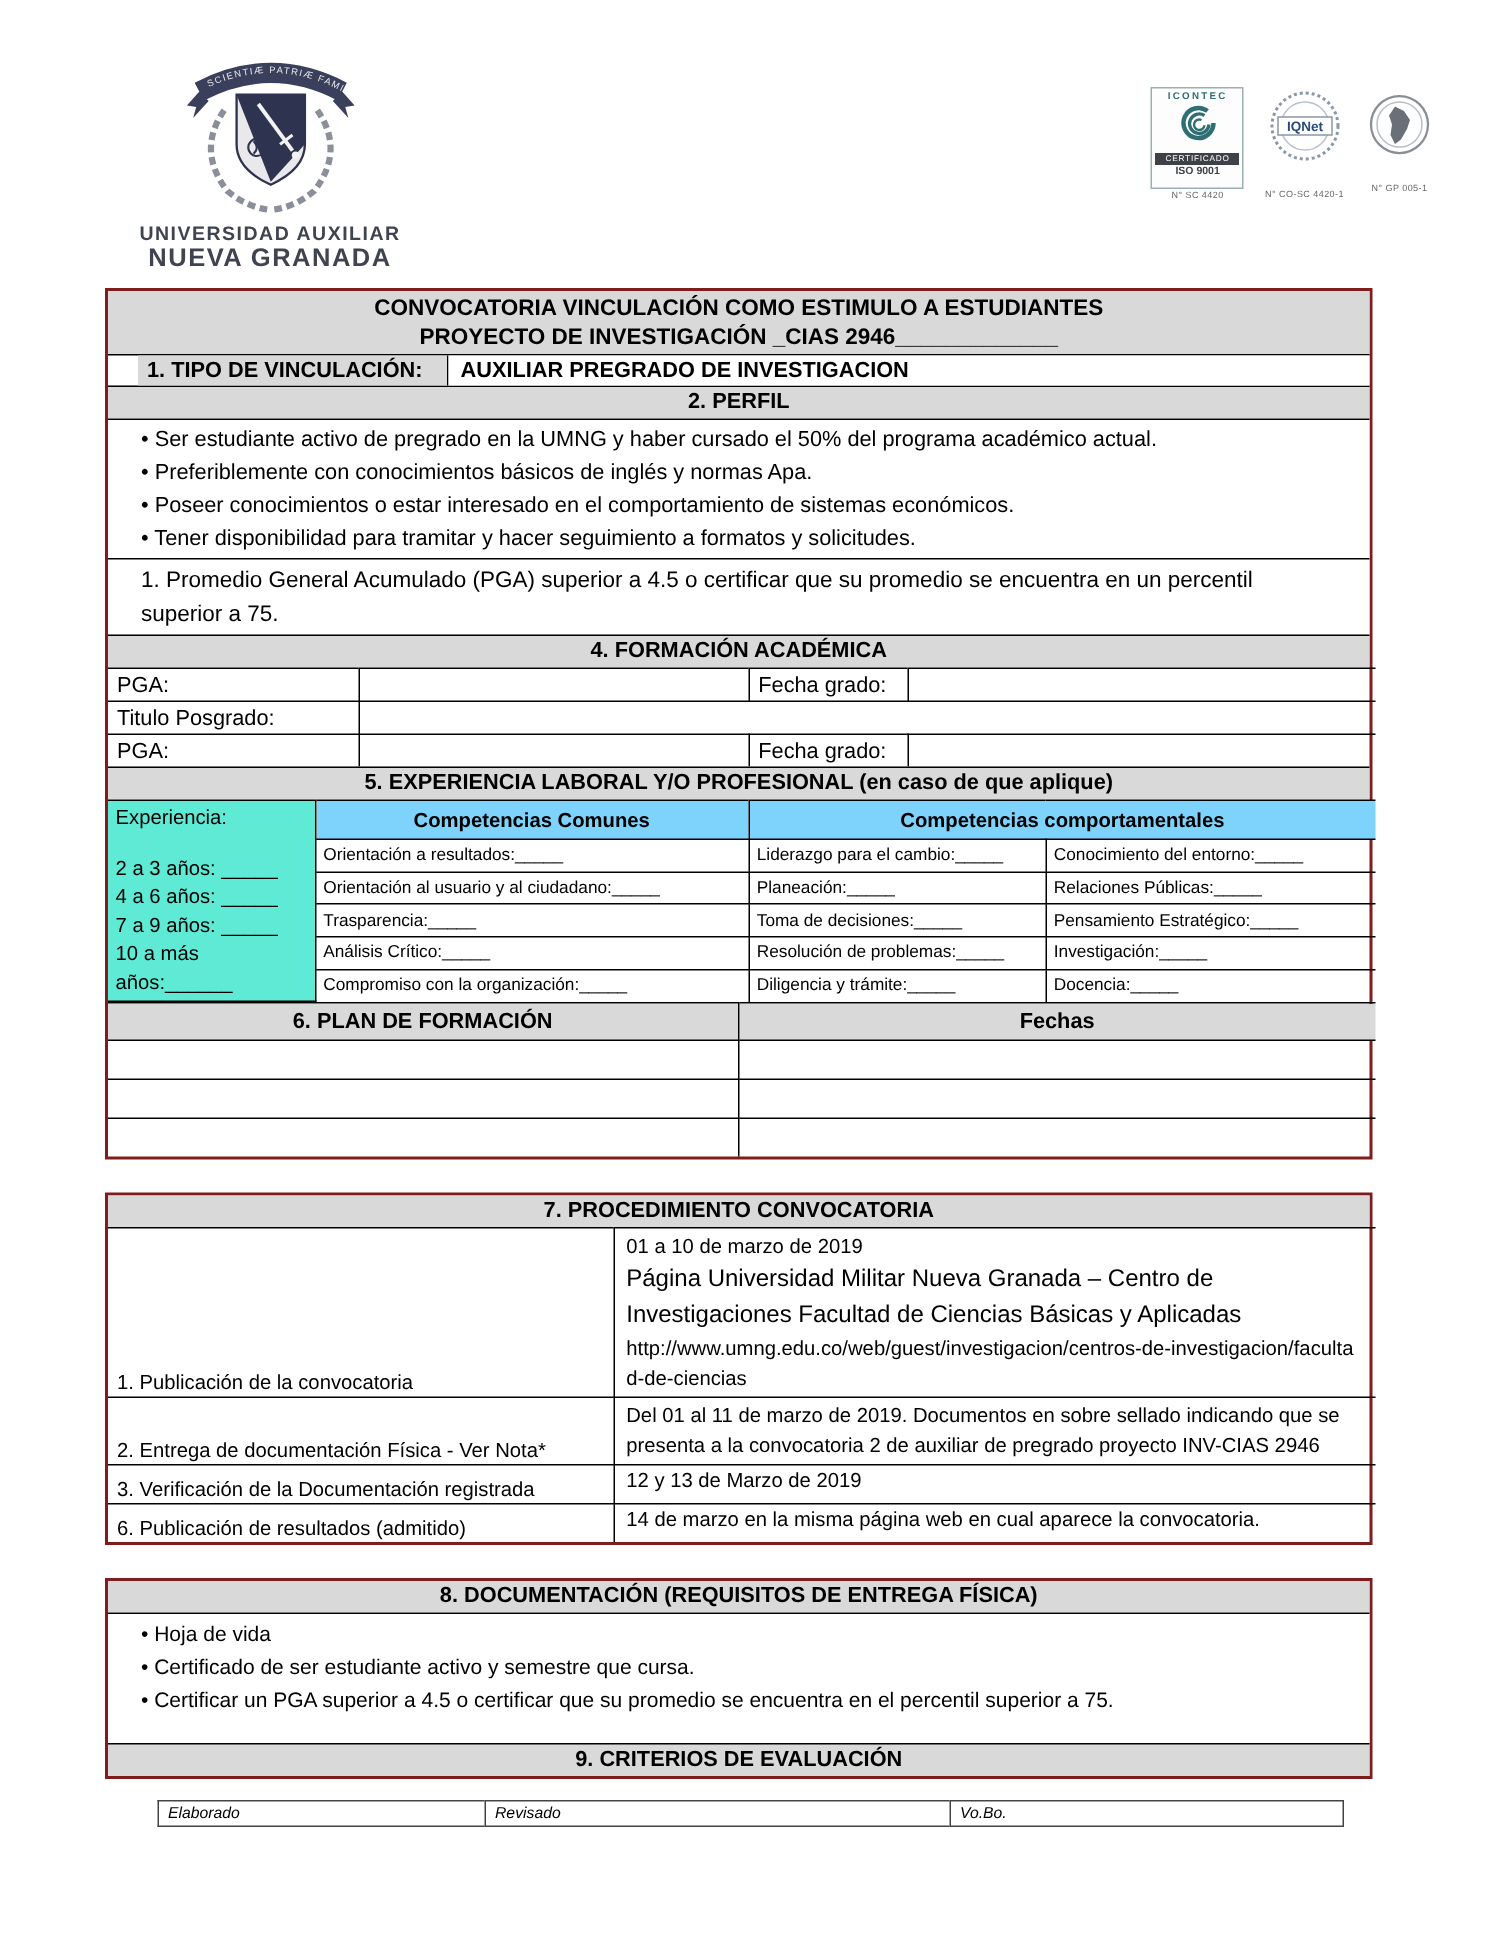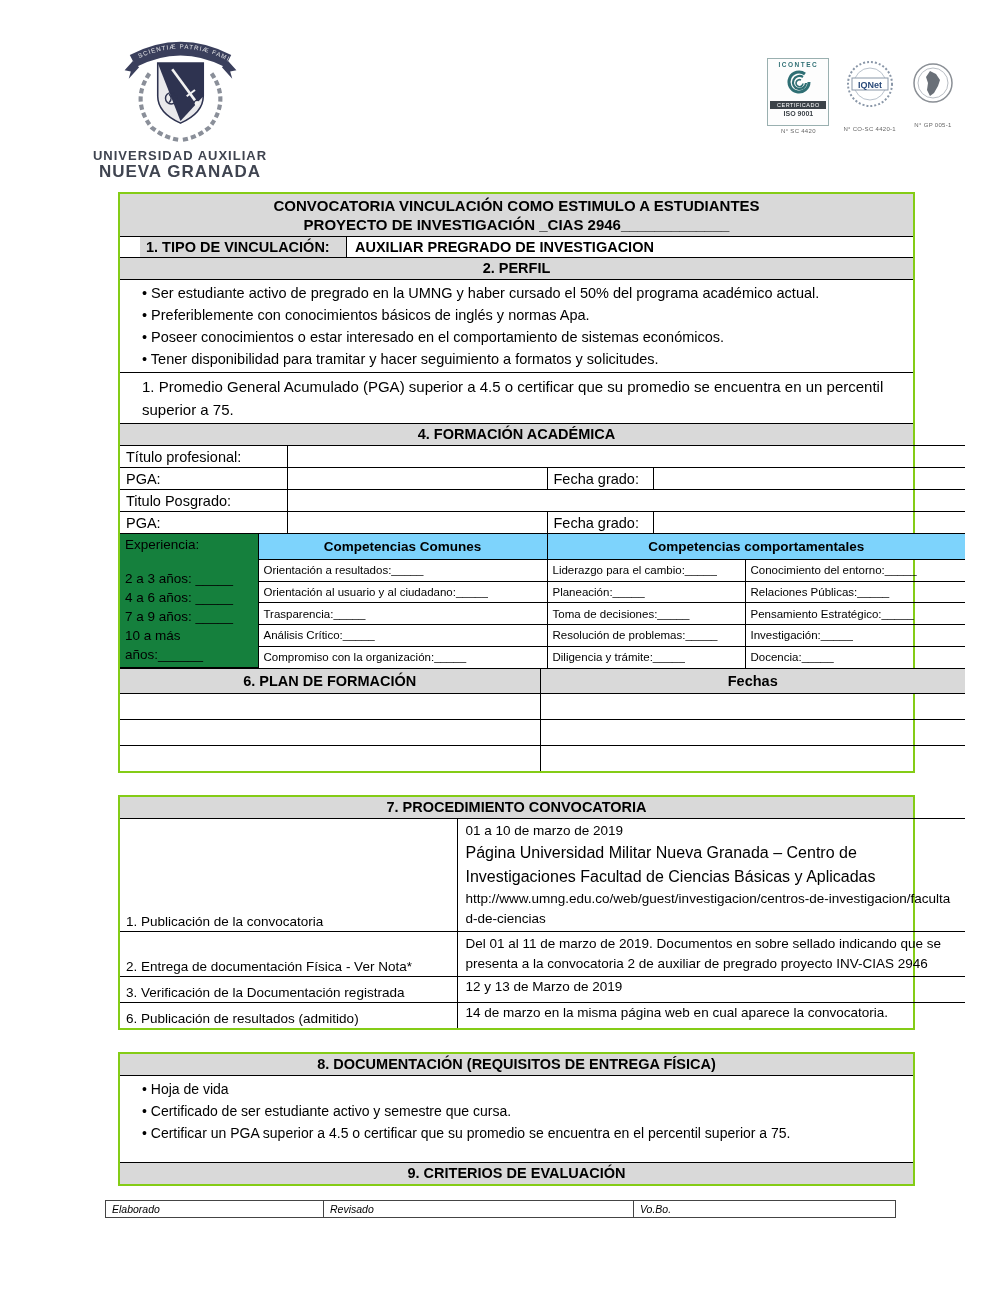--- a/index.html
+++ b/index.html
@@ -14,21 +14,21 @@
   .certs{position:absolute;right:44px;top:58px;display:flex;align-items:flex-start;gap:14px;}
   .cert{text-align:center;}
   .cert-num{font-size:6px;color:#666;margin-top:2px;letter-spacing:.3px;}
   .icontec-box{width:56px;height:62px;border:1px solid #9ab0b0;padding:2px 2px;background:#fdfdfd;}
   .icontec-name{font-size:6.5px;letter-spacing:1.5px;color:#2f6f74;font-weight:bold;}
   .icontec-bar{background:#3c4248;color:#fff;font-size:5.5px;letter-spacing:.5px;line-height:8px;margin-top:1px;}
   .icontec-iso{font-size:7px;font-weight:bold;color:#3c4248;line-height:9px;}
 
   
   .main{position:absolute;left:70px;top:192px;width:845px;}
-  .block{border:2px solid #84cc16;background:#fff;margin-left:48px;}
+  .block{border:2px solid #7f1d1d;background:#fff;}
   .block > *{border-top:1px solid #000;}
   .block > :first-child{border-top:none;}
   .sec-header{background:#d9d9d9;text-align:center;font-weight:bold;font-size:14.5px;line-height:21px;height:21px;}
   .title-block{background:#d9d9d9;text-align:center;font-weight:bold;font-size:15px;line-height:19px;padding:2px 0;}
   .tipo-row{display:flex;font-weight:bold;font-size:14.5px;padding-left:20px;}
   .tipo-label{width:207px;box-sizing:border-box;background:#d9d9d9;padding:2px 6px;border-right:1px solid #000;}
   .tipo-value{flex:1;padding:2px 8px;background:#fff;}
   .text-cell{padding:2px 22px;background:#fff;}
   .perfil-line{font-size:14.5px;line-height:22px;}
   .req-line{font-size:15px;line-height:23px;}
@@ -162,53 +162,50 @@
 
       <div class="sec-header">4. FORMACIÓN ACADÉMICA</div>
       <table class="formacion">
         <colgroup>
             <col style="width:167px">
             <col style="width:260px">
             <col style="width:106px">
             <col style="width:312px">
           </colgroup>
         <tbody>
-            <tr>
-          <td>Título profesional:</td>
-          <td colspan="3"></td>
-        </tr>
         <tr>
           <td>PGA:</td>
           <td></td>
           <td>Fecha grado:</td>
           <td></td>
         </tr>
         <tr>
           <td>Titulo Posgrado:</td>
           <td colspan="3"></td>
         </tr>
         <tr>
           <td>PGA:</td>
           <td></td>
           <td>Fecha grado:</td>
           <td></td>
         </tr>
       </tbody>
         </table>
 
+      <div class="sec-header">5. EXPERIENCIA LABORAL Y/O PROFESIONAL (en caso de que aplique)</div>
       <table>
         <colgroup>
             <col style="width:138px">
             <col style="width:289px">
             <col style="width:198px">
             <col style="width:220px">
           </colgroup>
         <tbody>
             <tr class="exp-hdr">
-          <td rowspan="6" class="exp-left" style="background:#15803d;font-weight:normal;text-align:left;">
+          <td rowspan="6" class="exp-left" style="background:#5eead4;font-weight:normal;text-align:left;">
             <div class="exp-label">Experiencia:</div>
             <div class="exp-spacer"></div>
             <div class="exp-range">2 a 3 años: _____</div>
             <div class="exp-range">4 a 6 años: _____</div>
             <div class="exp-range">7 a 9 años: _____</div>
             <div class="exp-range">10 a más años:______</div>
           </td>
           <td>Competencias Comunes</td>
           <td colspan="2">Competencias comportamentales</td>
         </tr>

